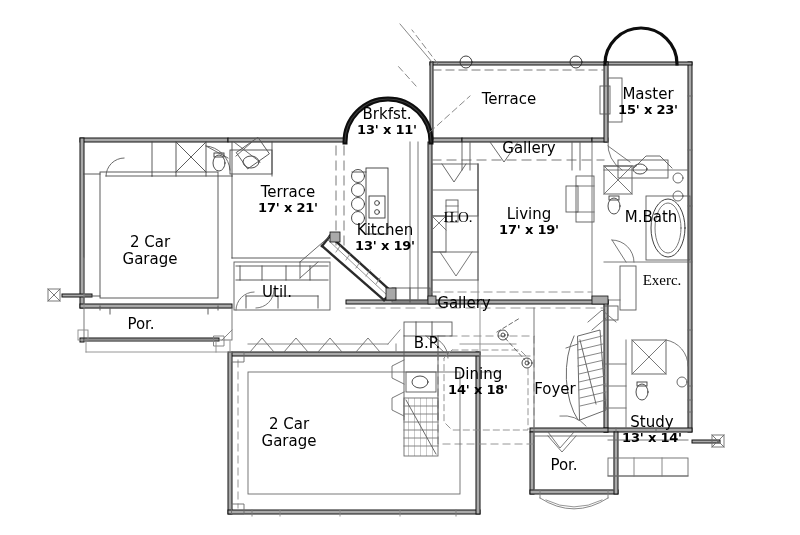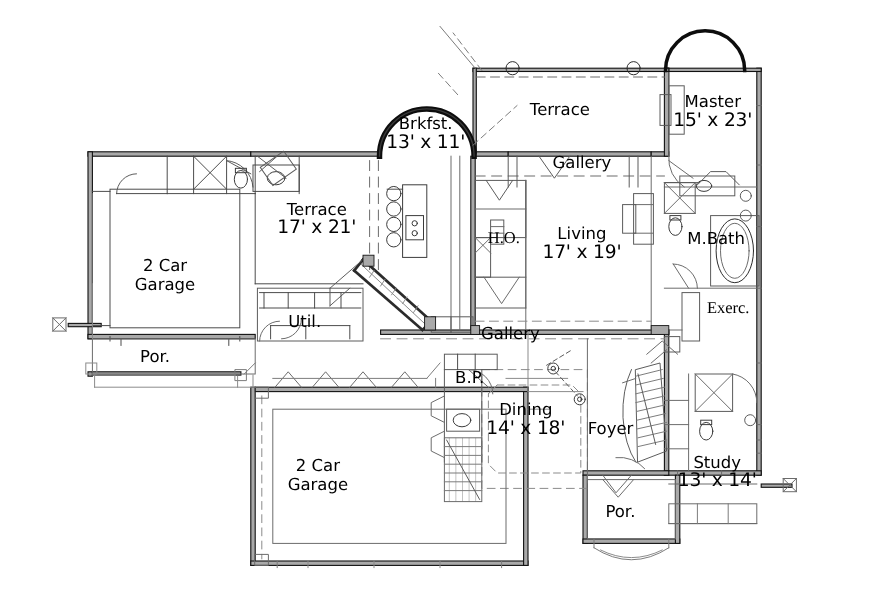--- a/index.html
+++ b/index.html
@@ -36,22 +36,22 @@
     pointer-events: none;
     transform: translate(-50%, -50%);
   }
   .room-label .rl-name {
     display: block;
     font-size: 15px;
     font-weight: 400;
   }
   .room-label .rl-dim {
     display: block;
-    font-size: 17px;
-    font-weight: 400;
+    font-size: 13px;
+    font-weight: 700;
     letter-spacing: -0.2px;
   }
   .room-label.two-line .rl-name { line-height: 1.1; }
 </style>
 </head>
 <body>
 
 <div id="plan-root">
 
   <svg id="plan-svg" viewBox="0 0 800 535">
@@ -392,20 +392,24 @@
 
   <div class="room-label" style="left:277px; top:293px;">
     <span class="rl-name">Util.</span>
   </div>
 
   <div class="room-label" style="left:387px; top:122px;">
     <span class="rl-name">Brkfst.</span>
     <span class="rl-dim">13' x 11'</span>
   </div>
 
+  <div class="room-label" style="left:385px; top:238px;">
+    <span class="rl-name">Kitchen</span>
+    <span class="rl-dim">13' x 19'</span>
+  </div>
 
   <div class="room-label" style="left:458px; top:218px;font-family:Liberation Serif, serif;">
     <span class="rl-name">H.O.</span>
   </div>
 
   <div class="room-label" style="left:509px; top:100px;">
     <span class="rl-name">Terrace</span>
   </div>
 
   <div class="room-label" style="left:529px; top:149px;">

